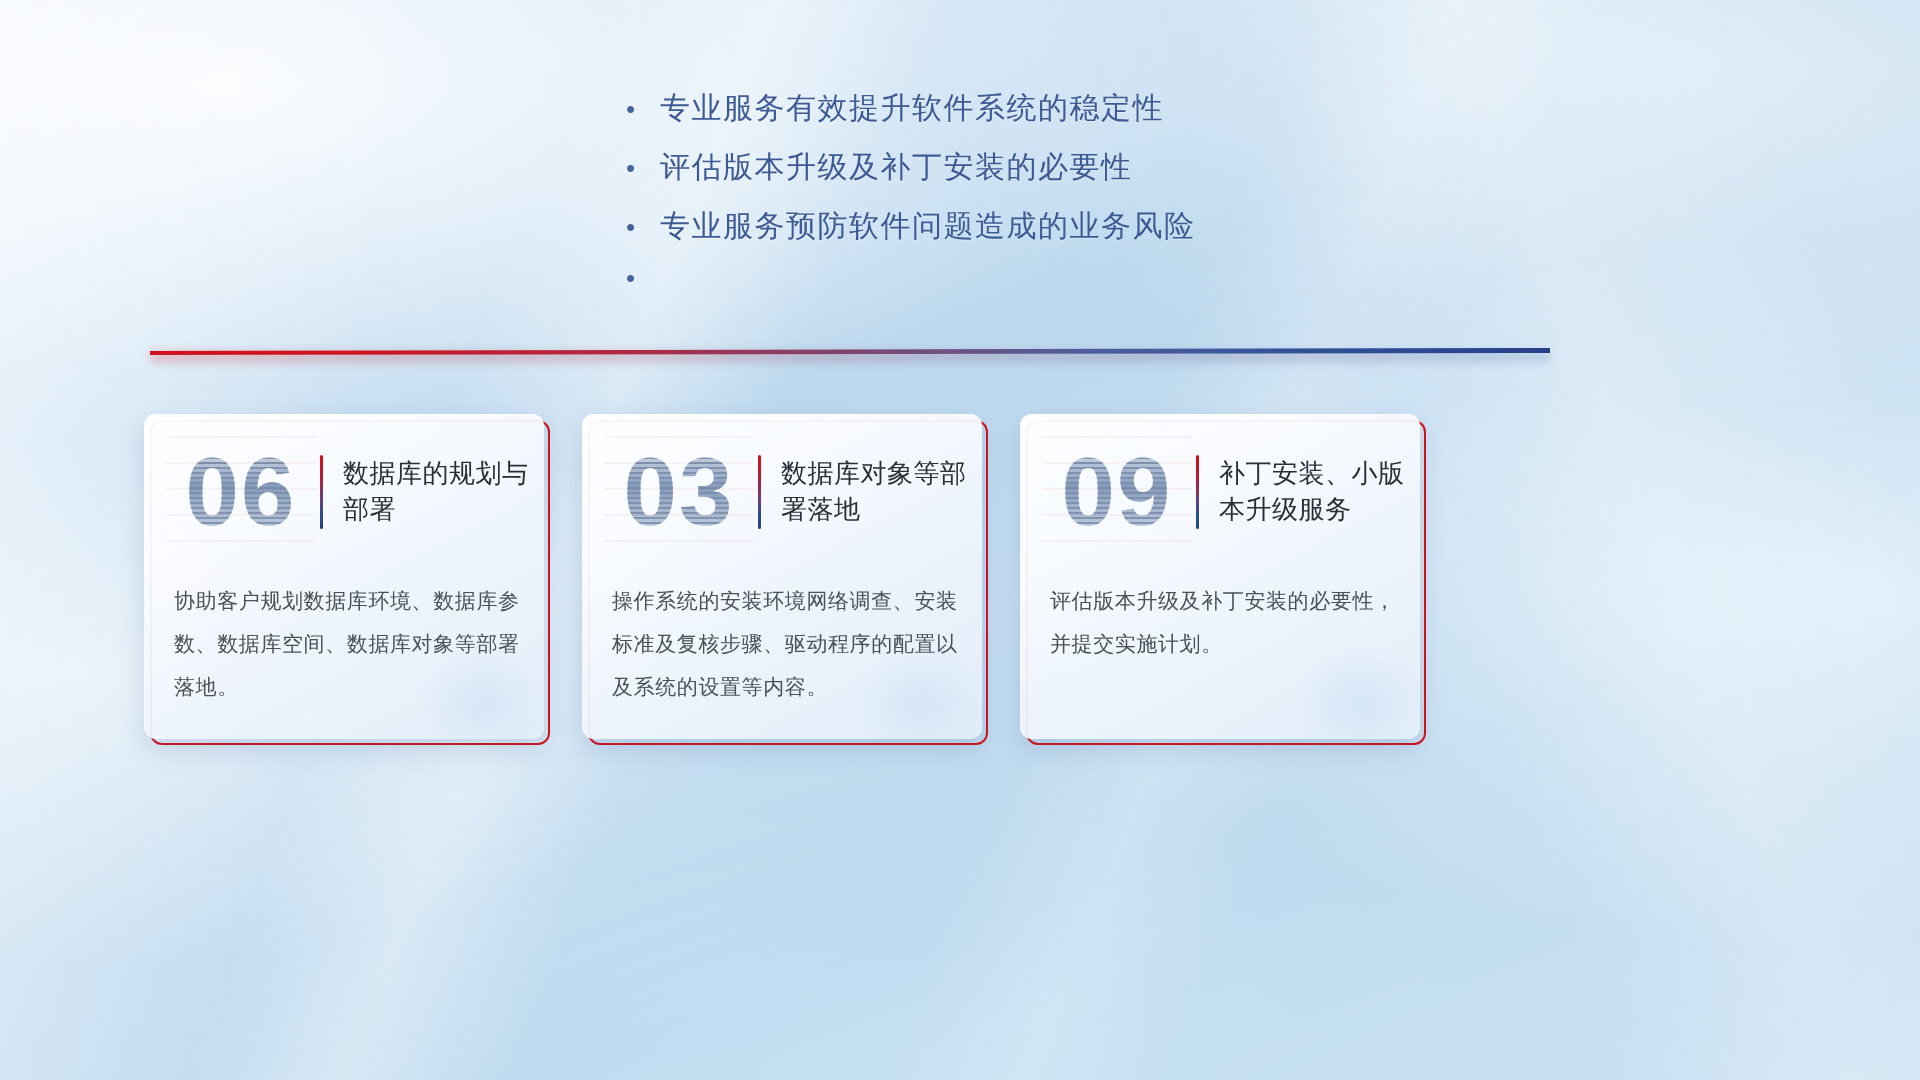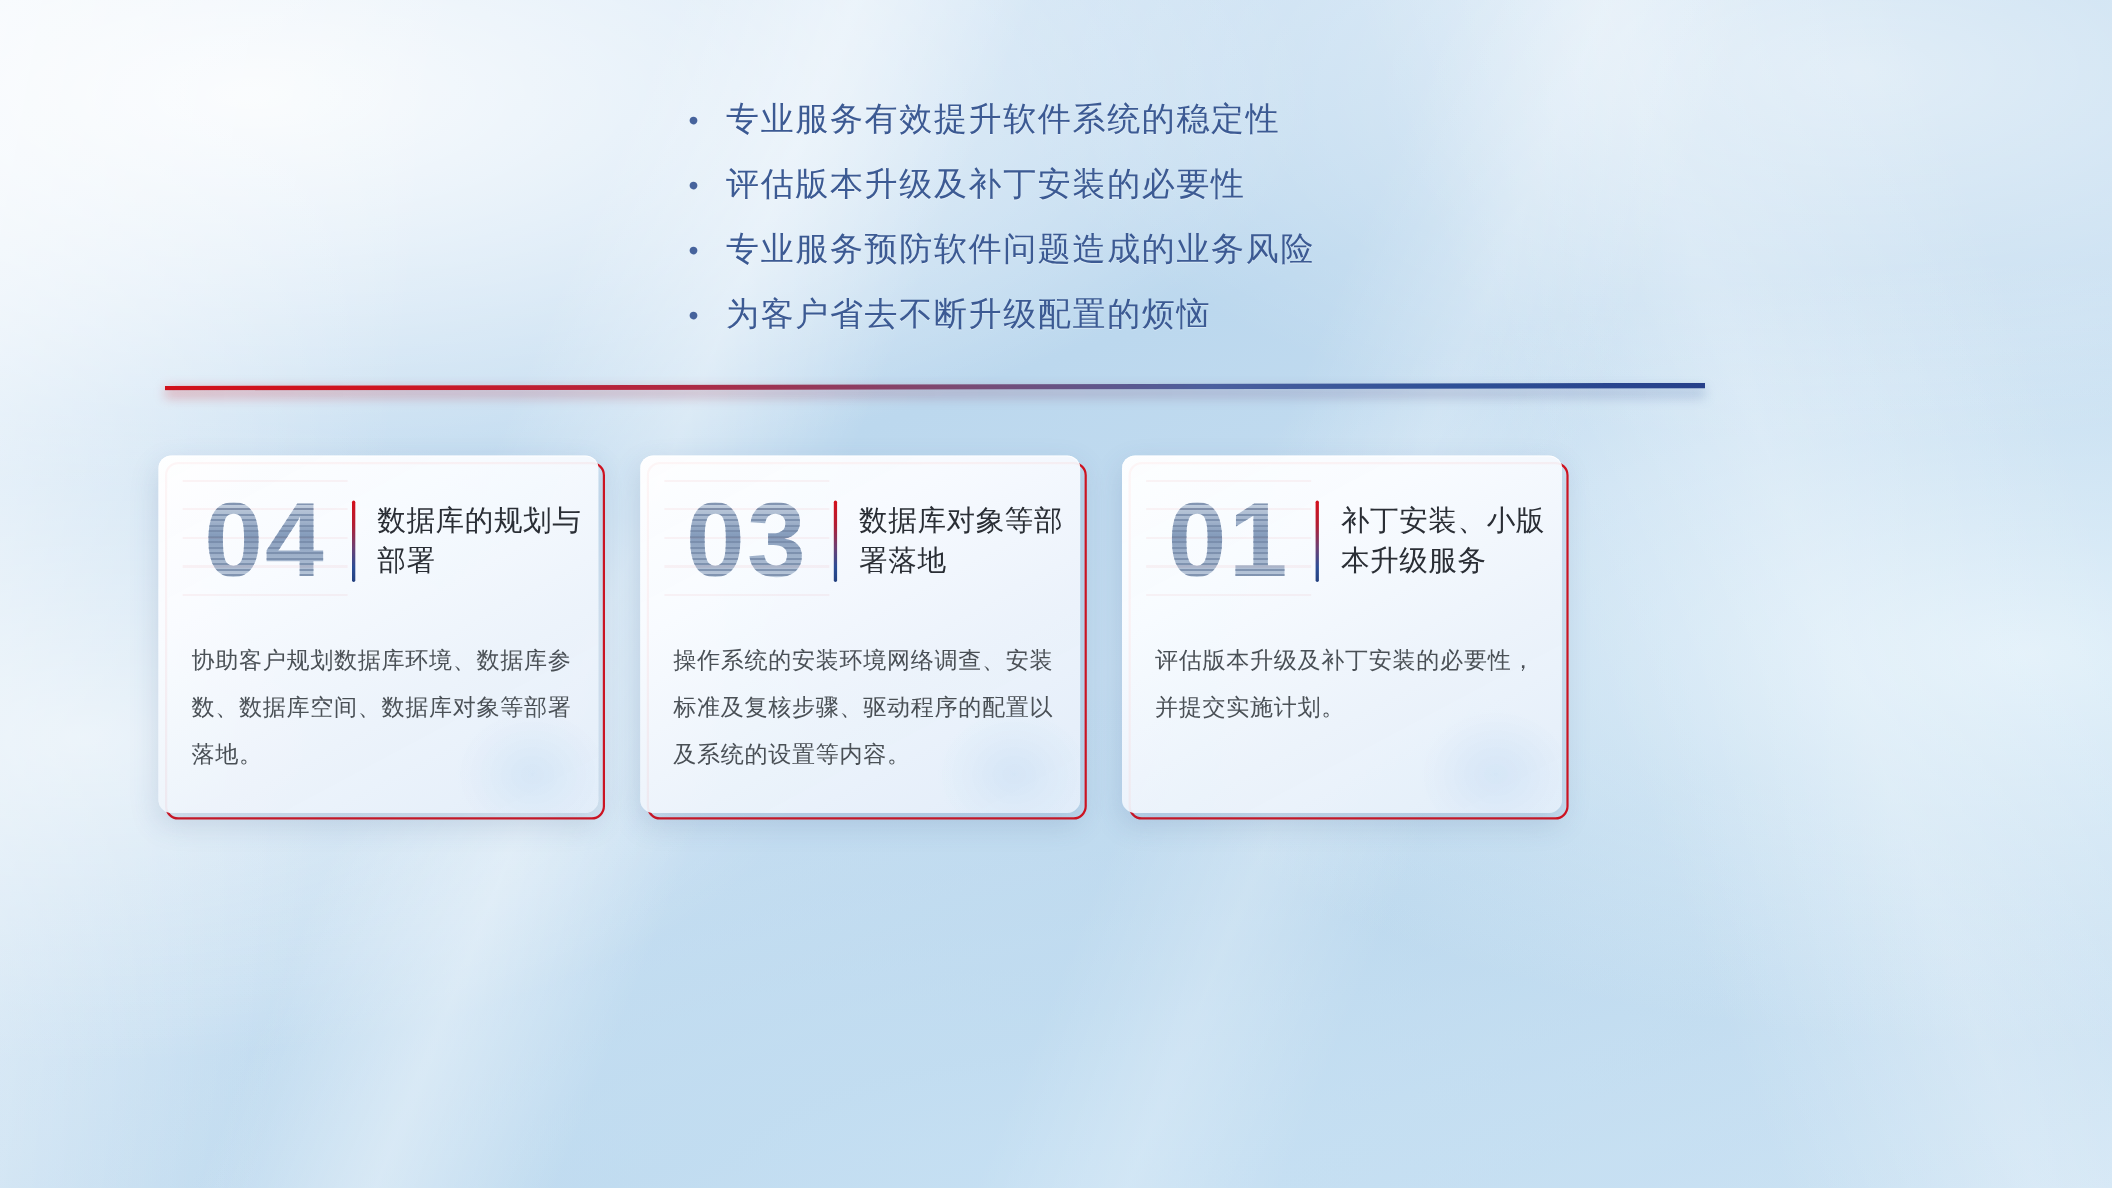--- a/index.html
+++ b/index.html
@@ -139,37 +139,36 @@
       <span class="bullet-text">评估版本升级及补丁安装的必要性</span>
     </div>
 
     <div class="bullet-row">
       <span class="bullet-dot">•</span>
       <span class="bullet-text">专业服务预防软件问题造成的业务风险</span>
     </div>
 
     <div class="bullet-row">
       <span class="bullet-dot">•</span>
-      <span class="bullet-text">为客户省去不断升级配置的烦恼</span>
     </div>
 
   </div>
 
   <div class="divider-wrap">
     <div class="divider-glow"></div>
     <div class="divider"></div>
   </div>
 
   <div class="cards">
 
     <div class="card">
       <div class="card-accent"></div>
       <div class="card-face">
         <div class="card-head">
-          <div class="num">04</div>
+          <div class="num">06</div>
           <div class="num-tint"></div>
           <div class="sep"></div>
           <div class="card-title">数据库的规划与部署</div>
         </div>
         <div class="card-body">协助客户规划数据库环境、数据库参数、数据库空间、数据库对象等部署落地。</div>
       </div>
     </div>
 
     <div class="card">
       <div class="card-accent"></div>
@@ -181,21 +180,21 @@
           <div class="card-title">数据库对象等部署落地</div>
         </div>
         <div class="card-body">操作系统的安装环境网络调查、安装标准及复核步骤、驱动程序的配置以及系统的设置等内容。</div>
       </div>
     </div>
 
     <div class="card">
       <div class="card-accent"></div>
       <div class="card-face">
         <div class="card-head">
-          <div class="num">01</div>
+          <div class="num">09</div>
           <div class="num-tint"></div>
           <div class="sep"></div>
           <div class="card-title">补丁安装、小版本升级服务</div>
         </div>
         <div class="card-body">评估版本升级及补丁安装的必要性，并提交实施计划。</div>
       </div>
     </div>
 
   </div>
 

